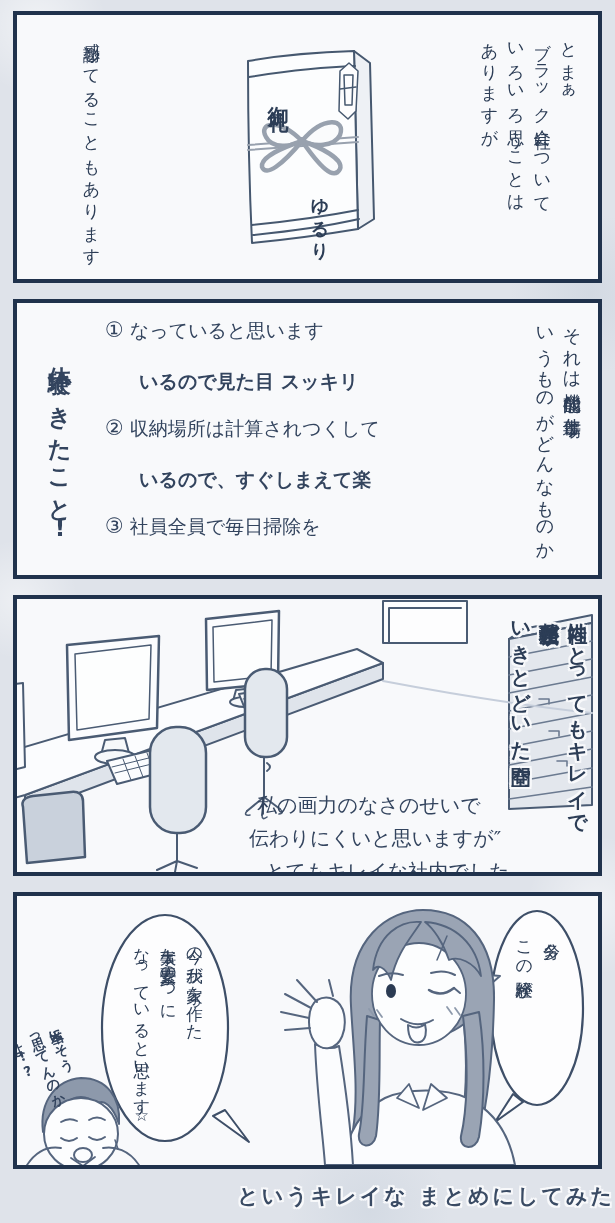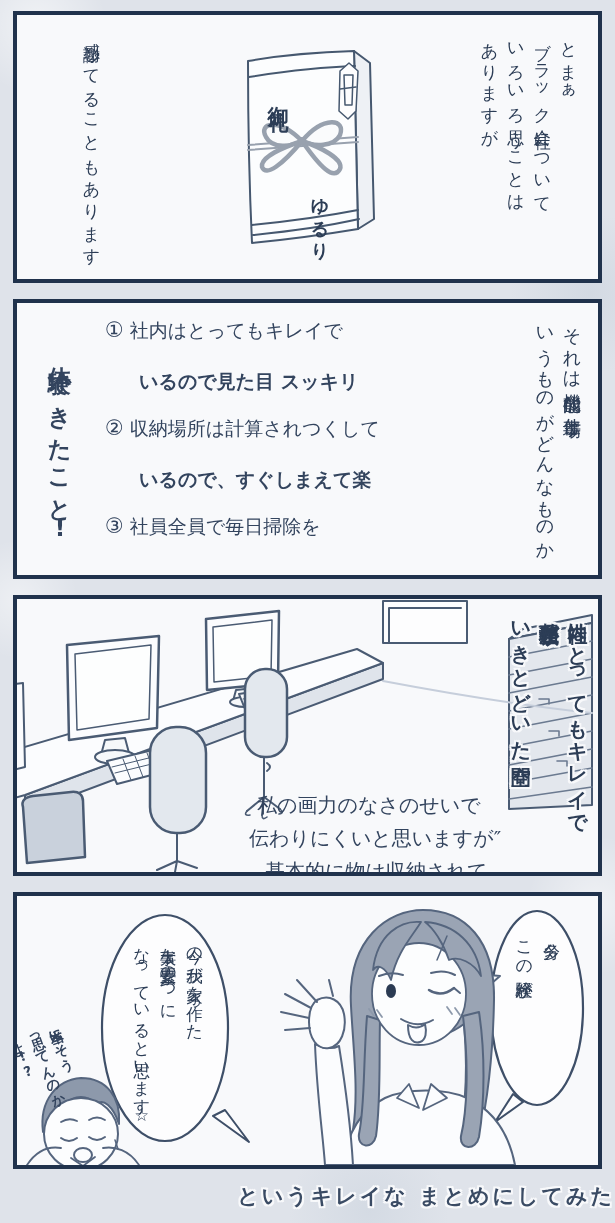--- a/index.html
+++ b/index.html
@@ -119,21 +119,21 @@
     <div class="vtext gift-label-bottom">ゆるり</div>
   </div>
 </div>
 
 <div class="panel" id="panel2">
   <div class="vtext p2-right">それは機能的な仕事場と
 いうものがどんなものか</div>
   <div class="vtext p2-left hand">体験できたこと!</div>
   <div class="p2-list hand">
     <div class="p2-item">
-      <span class="p2-num">①</span><span>社内はとってもキレイで</span>
+      <span class="p2-num">①</span><span>なっていると思います</span>
       <div class="p2-l2">いるので見た目 スッキリ</div>
     </div>
     <div class="p2-item">
       <span class="p2-num">②</span><span>収納場所は計算されつくして</span>
       <div class="p2-l2">いるので、すぐしまえて楽</div>
     </div>
     <div class="p2-item">
       <span class="p2-num">③</span><span>社員全員で毎日掃除を</span>
     </div>
   </div>
@@ -224,21 +224,21 @@
     </g>
 
     <path d="M6,208 C4,202 8,198 16,197 L54,193 C62,192 66,196 66,202 L68,258 L10,264 Z" fill="#c9d1dc" stroke-width="2.5"></path>
   </svg>
   <div class="vtext p3-right outline-w">社内はとってもキレイで
 整理整頓が
 いきとどいた空間</div>
   <div class="p3-note hand">
     <div class="n1">私の画力のなさのせいで</div>
     <div class="n2">伝わりにくいと思いますが″</div>
-    <div class="n3">基本的に物は収納されて</div>
+    <div class="n3">とてもキレイな社内でした</div>
   </div>
 </div>
 
 <div class="panel" id="panel4">
   <svg class="scene-svg" viewBox="0 0 581 269" width="581" height="269" fill="none" stroke="#55657e" stroke-width="2" stroke-linecap="round" stroke-linejoin="round">
 
     <g stroke="#3e4f68" stroke-width="2.2">
       <ellipse cx="520" cy="112" rx="46" ry="97" fill="#fdfdfe"></ellipse>
       <path d="M496,198 L478,226 L506,206 Z" fill="#fdfdfe" stroke-width="2"></path>
     </g>

